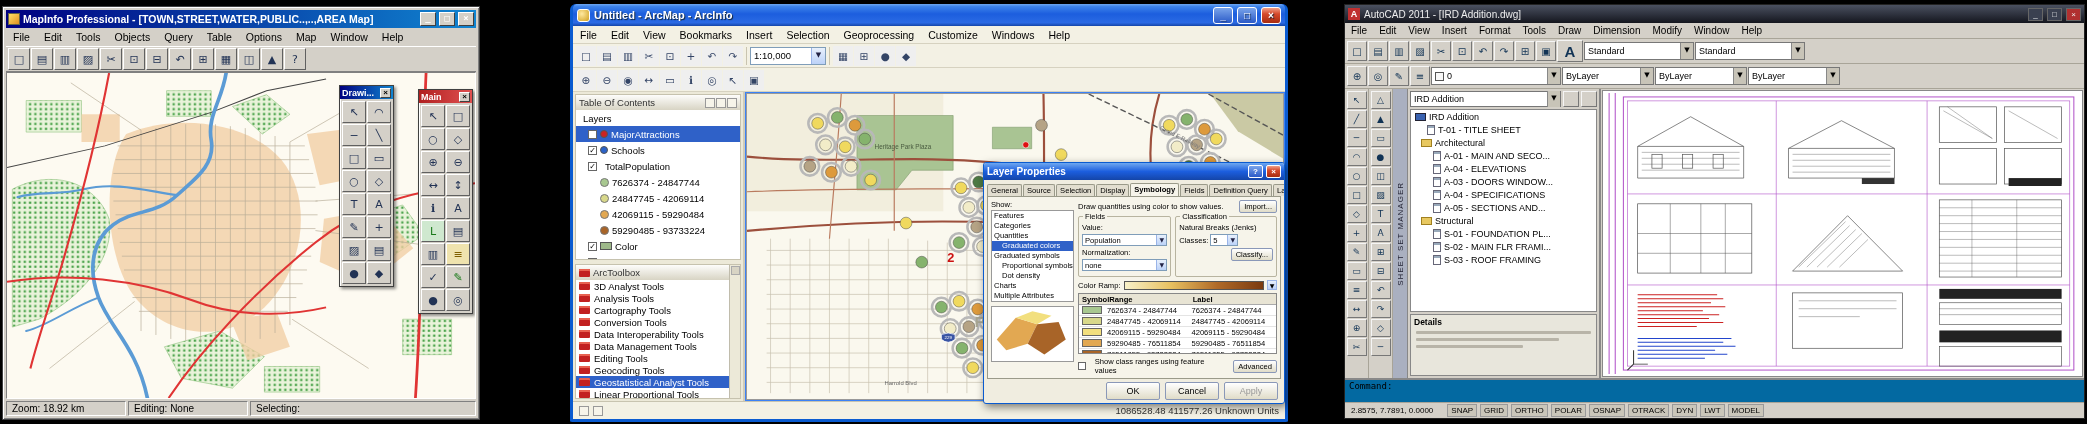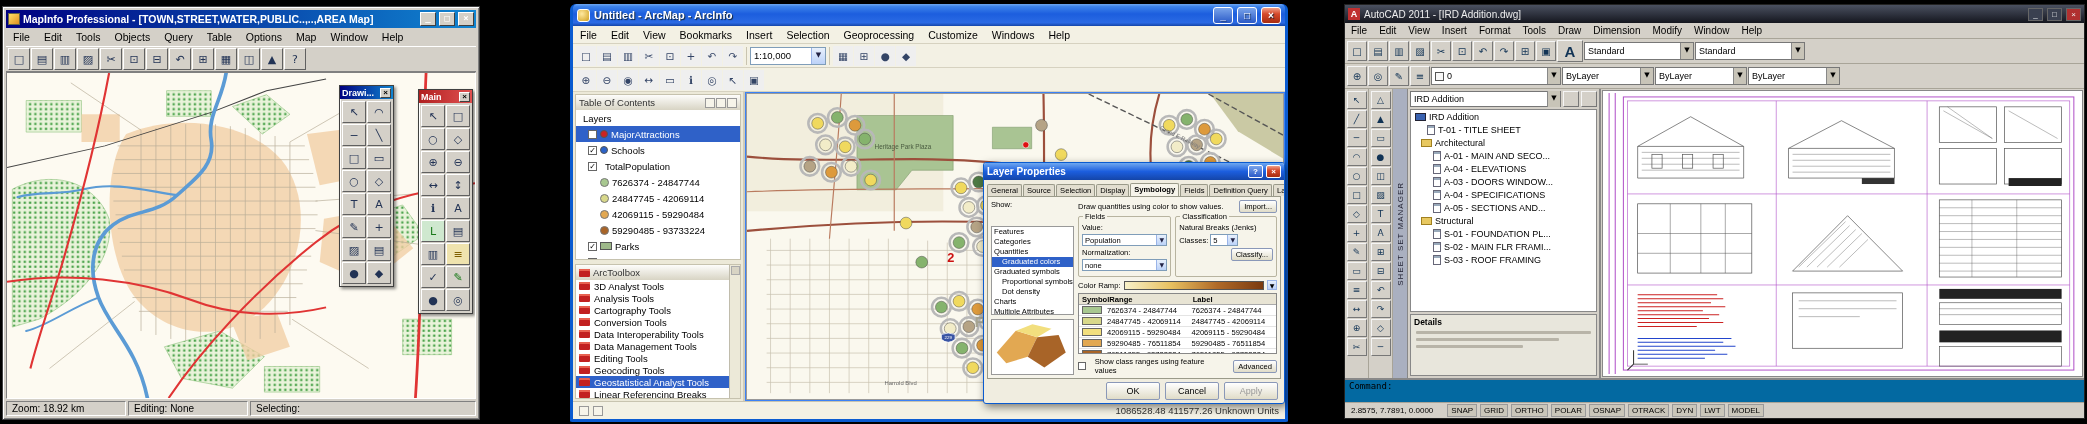--- a/index.html
+++ b/index.html
@@ -96,21 +96,21 @@
     font-size:10px;font-weight:bold;background:linear-gradient(180deg,#6ea7f0,#1c5ede 50%,#1445a8)}
   .dlgttl .ttxt{flex:1}
   .dxp{width:15px;height:13px;border-radius:2px;border:1px solid #fff;color:#fff;font-size:8px;line-height:11px;text-align:center;
     background:linear-gradient(#7aa4ea,#2a5ac8)}
   .dxp.close{background:linear-gradient(#f0a088,#d6492a 40%,#a82c10)}
   .dtabs{flex:0 0 16px;display:flex;align-items:flex-end;padding:2px 3px 0;overflow:hidden;font-size:7.6px;white-space:nowrap}
   .dtab{border:1px solid #9a9a8a;border-bottom:none;border-radius:2px 2px 0 0;padding:1px 3px;background:#e2ded0;margin-right:1px}
   .dtab.sel{background:#f6f4ea;font-weight:bold;padding-bottom:2px}
   .dbody{flex:1;border:1px solid #9a9a8a;margin:0 3px;background:#f6f4ea;display:flex;gap:4px;padding:3px;font-size:7.6px;min-height:0}
   .showcol{flex:0 0 78px;display:flex;flex-direction:column}
-  .slab{font-size:7.6px;margin-bottom:17px}
+  .slab{font-size:7.6px;margin-bottom:1px}
   .showlist{border:1px solid #999;background:#fff;height:92px;overflow:hidden}
   .srow{height:10px;line-height:10px;white-space:nowrap}
   .srow.sel{background:#2f61c8;color:#fff}
   .preview{margin-top:4px;border:1px solid #999;background:#fff;height:56px}
   .rightcol{flex:1;display:flex;flex-direction:column;gap:3px;min-width:0}
   .dhead{display:flex;align-items:center;gap:4px}
   .dhead .desc{flex:1}
   .sbtn{height:13px;background:linear-gradient(#fff,#e0dcc8);border:1px solid #8a98b8;border-radius:2px;font-size:7.6px;padding:0 4px}
   .grp{border:1px solid #b8b4a0;border-radius:2px;padding:6px 3px 3px;position:relative}
   .glab{position:absolute;top:-5px;left:4px;background:#f6f4ea;padding:0 2px}
@@ -419,21 +419,21 @@
               <span>42069115 - 59290484</span>
             </div>
             <div class="tocrow noCb" style="padding-left: 24px;">
 
               <span class="sym cir" style="background: rgb(168, 100, 40);"></span>
               <span>59290485 - 93733224</span>
             </div>
             <div class="tocrow" style="padding-left: 12px;">
               <span class="cbx">✓</span>
               <span class="sym rect" style="background: rgb(158, 185, 138);"></span>
-              <span>Parks</span>
+              <span>Color</span>
             </div>
             <div class="tocrow" style="padding-left: 12px;">
               <span class="cbx">✓</span>
               <span class="sym line" style="background: rgb(156, 79, 60);"></span>
               <span>Streets</span>
             </div>
             <div class="tocrow" style="padding-left: 12px;">
               <span class="cbx">✓</span>
               <span class="sym line" style="background: rgb(68, 68, 68);"></span>
               <span>Railroads</span>
@@ -477,21 +477,21 @@
             <div class="xrow">
               <span class="tbxico"></span>
               <span>Geocoding Tools</span>
             </div>
             <div class="xrow">
               <span class="tbxico"></span>
               <span>Geostatistical Analyst Tools</span>
             </div>
             <div class="xrow">
               <span class="tbxico"></span>
-              <span>Linear Referencing Breaks</span>
+              <span>Linear Proportional Tools</span>
             </div>
             <div class="xrow">
 
               <span>Multidimension Tools</span>
             </div>
         </div>
         <div class="vsb">
             <i></i>
           </div>
       </div>

